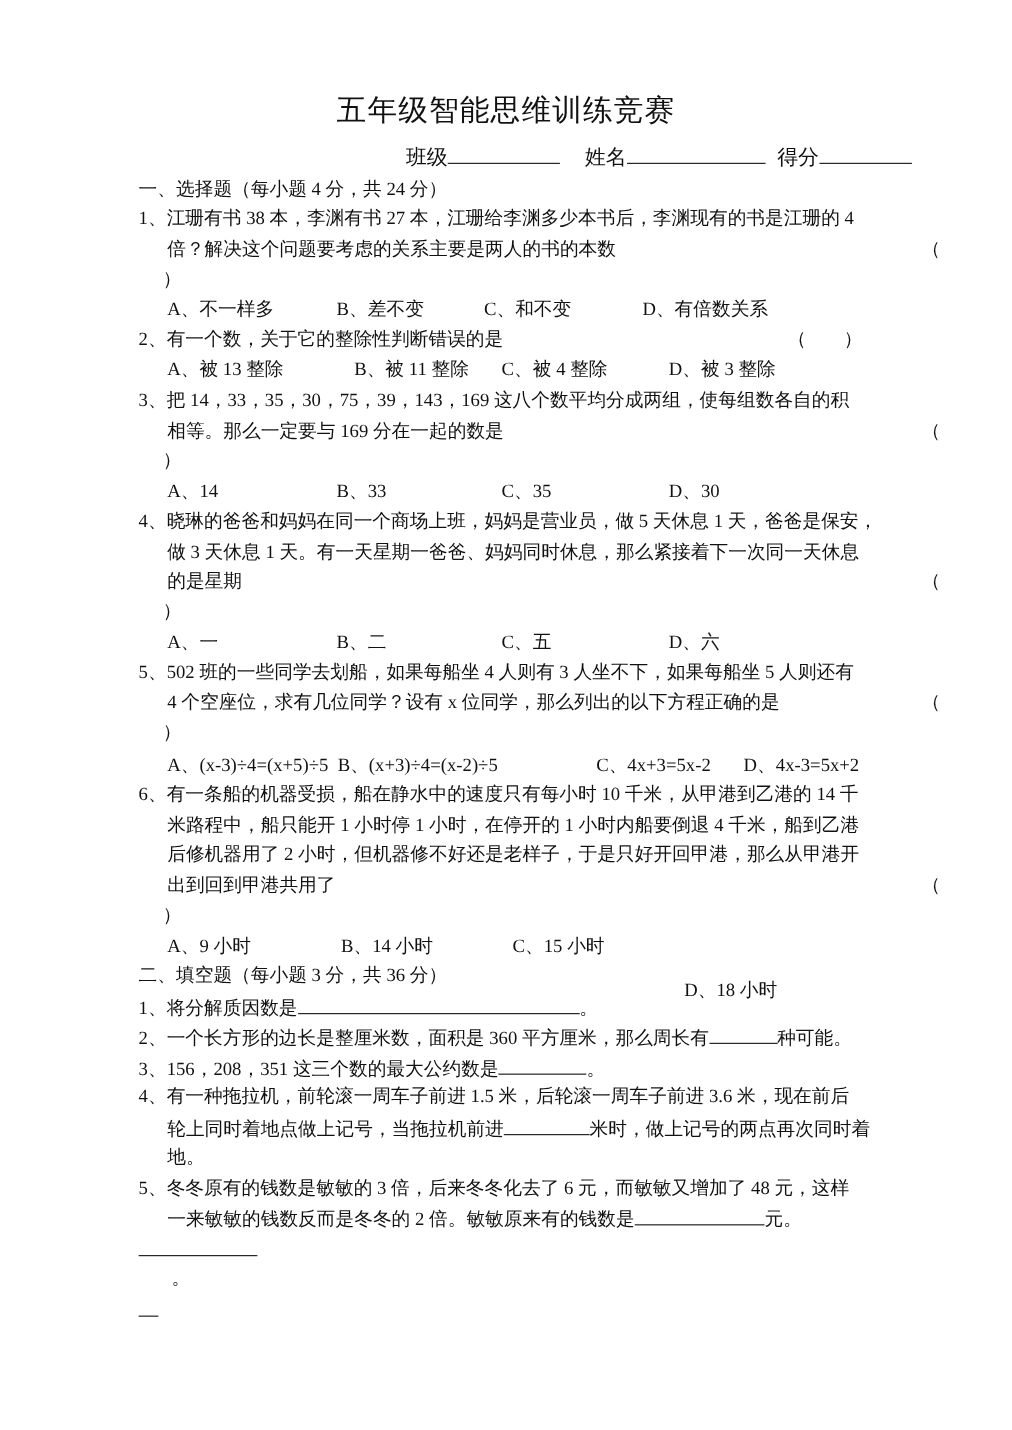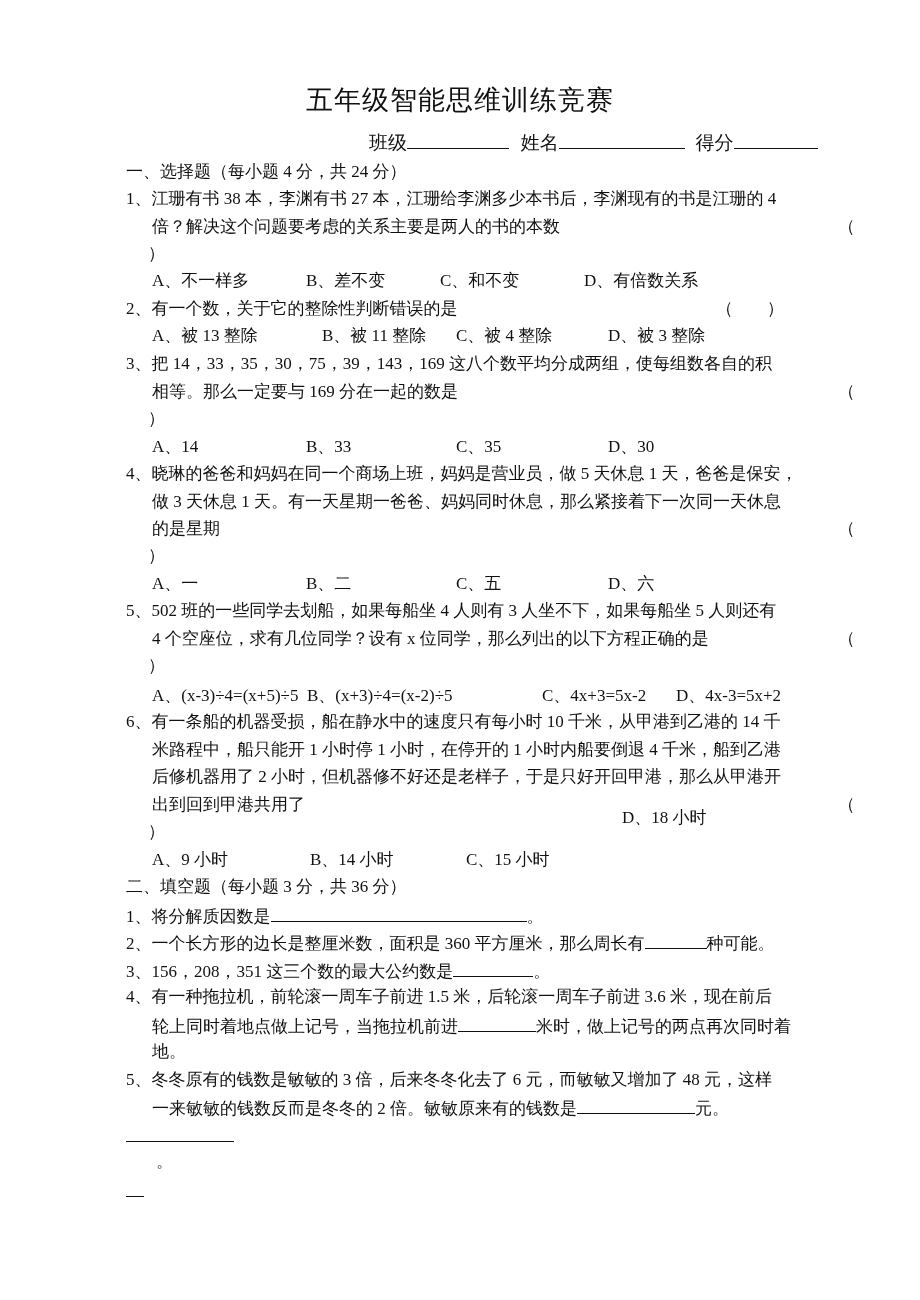--- a/index.html
+++ b/index.html
@@ -16,21 +16,21 @@
     .paren { position: absolute; font-size: 17px; line-height: 20px; }
     .u { display: inline-block; border-bottom: 1.3px solid #111; height: 16px; vertical-align: baseline; }
   </style>
 </head>
 <body>
 
 <div class="title">五年级智能思维训练竞赛</div>
 
 <div class="hdr">
   <span class="lbl">班级</span><span class="blank" style="width:102px"></span>
-  <span class="lbl" style="margin-left:7px">姓名</span><span class="blank" style="width:126px"></span>
+  <span class="lbl" style="margin-left:18px">姓名</span><span class="blank" style="width:126px"></span>
   <span class="lbl" style="margin-left:6px">得分</span><span class="blank" style="width:84px"></span>
 </div>
 
 <div class="line" style="top:162px">一、选择题（每小题 4 分，共 24 分）</div>
 
 <div class="line" style="top:189px">1、江珊有书 38 本，李渊有书 27 本，江珊给李渊多少本书后，李渊现有的书是江珊的 4</div>
 <div class="line ind" style="top:217px">倍？解决这个问题要考虑的关系主要是两人的书的本数</div>
 <div class="paren" style="top:217px;left:838px">（</div>
 <div class="paren" style="top:244px;left:148px">）</div>
 <div class="opt" style="top:271px;left:152px">A、不一样多</div>
@@ -75,21 +75,21 @@
 
 <div class="line" style="top:712px">6、有一条船的机器受损，船在静水中的速度只有每小时 10 千米，从甲港到乙港的 14 千</div>
 <div class="line ind" style="top:740px">米路程中，船只能开 1 小时停 1 小时，在停开的 1 小时内船要倒退 4 千米，船到乙港</div>
 <div class="line ind" style="top:767px">后修机器用了 2 小时，但机器修不好还是老样子，于是只好开回甲港，那么从甲港开</div>
 <div class="line ind" style="top:795px">出到回到甲港共用了</div>
 <div class="paren" style="top:795px;left:838px">（</div>
 <div class="paren" style="top:822px;left:148px">）</div>
 <div class="opt" style="top:850px;left:152px">A、9 小时</div>
 <div class="opt" style="top:850px;left:310px">B、14 小时</div>
 <div class="opt" style="top:850px;left:466px">C、15 小时</div>
-<div class="opt" style="top:808px;left:622px">D、18 小时</div>
+<div class="opt" style="top:890px;left:622px">D、18 小时</div>
 
 <div class="line" style="top:877px">二、填空题（每小题 3 分，共 36 分）</div>
 
 <div class="line" style="top:905px">
   <span>1、将分解质因数是</span><span class="u" style="width:256px"></span><span>。</span>
 </div>
 
 <div class="line" style="top:932px">
   <span>2、一个长方形的边长是整厘米数，面积是 360 平方厘米，那么周长有</span><span class="u" style="width:62px"></span><span>种可能。</span>
 </div>

